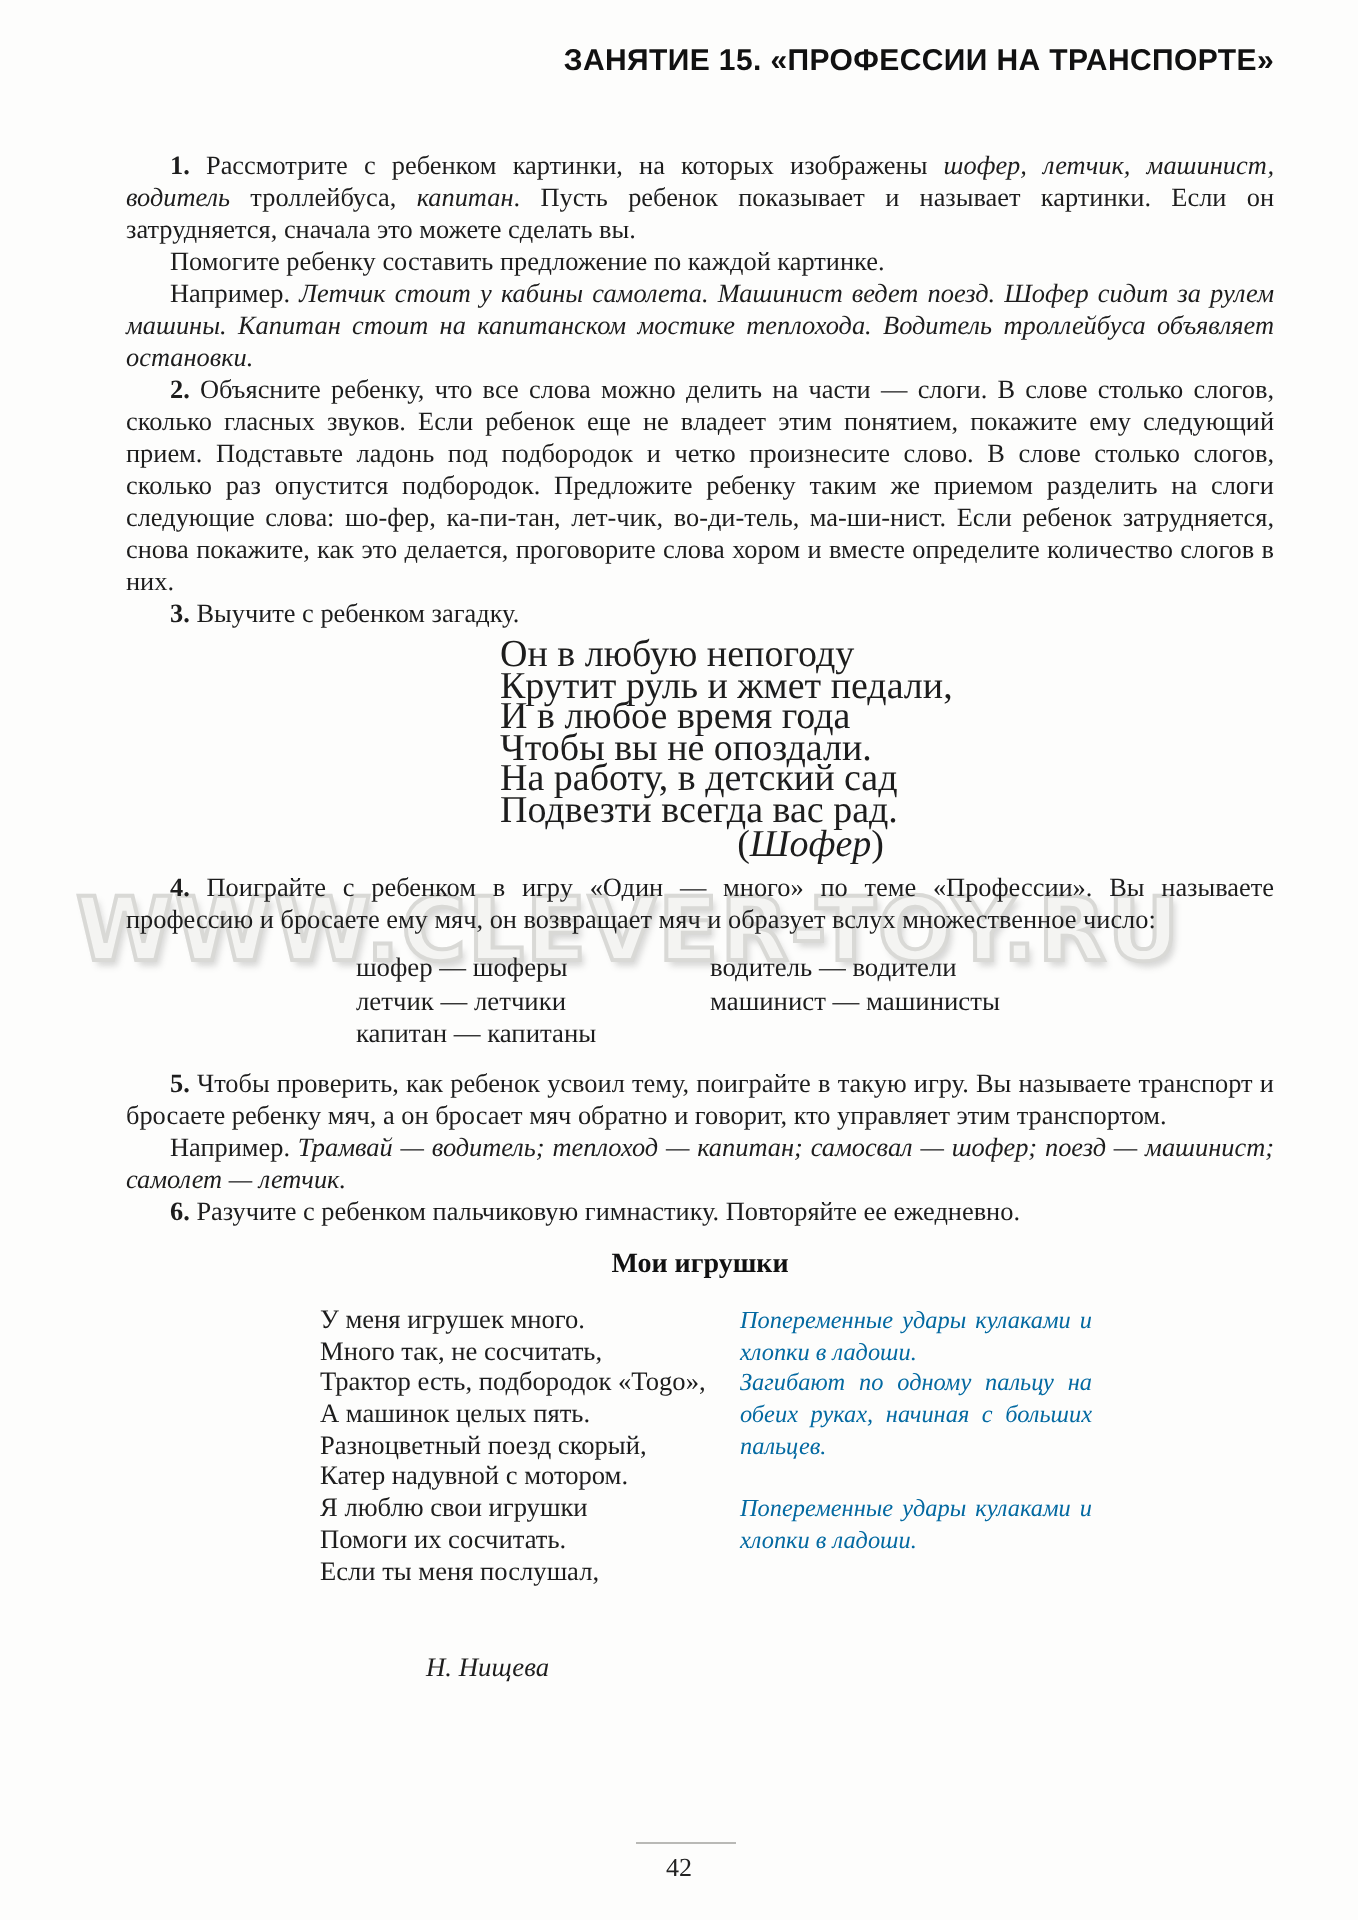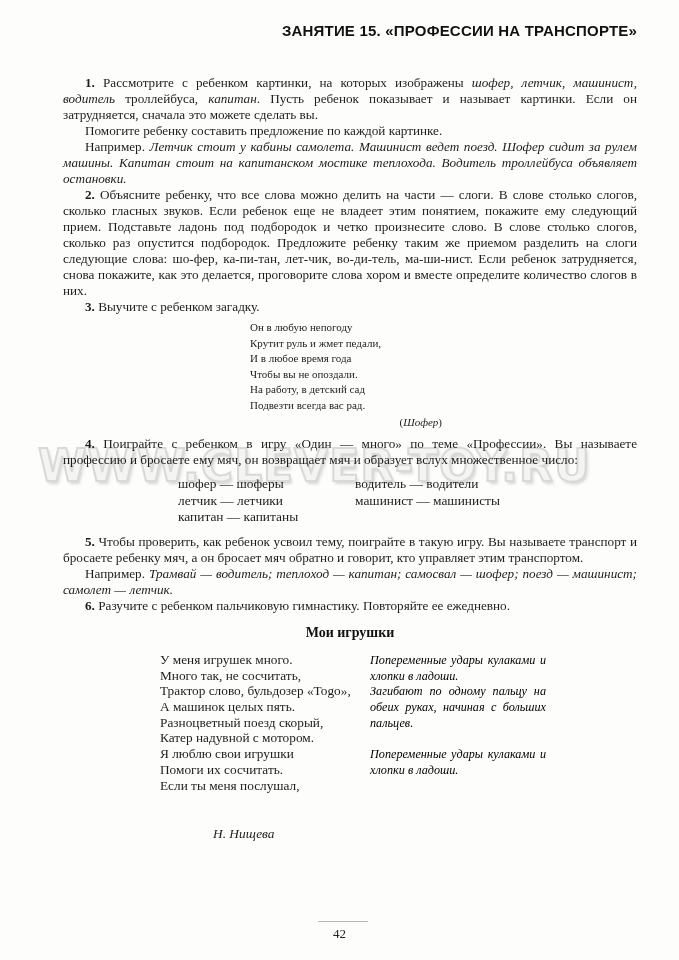--- a/index.html
+++ b/index.html
@@ -22,41 +22,41 @@
     margin:8px 0 0 0; color:#111;
   }
   .para {
     font-size:13.2px; line-height:16px; text-align:justify;
     text-indent:22px; margin:0;
   }
   .para.first { margin-top:36px; }
   .para b { font-weight:bold; }
   .riddle {
     margin:5px 3px 6px 187px; width:192px;
-    font-size:11px; line-height:15.6px;
+    font-size:19px; line-height:15.6px;
   }
   .riddle-line { white-space:nowrap; }
   .riddle-answer { text-align:right; margin-top:1px; }
   .riddle-answer i { font-style:italic; }
   .pairs {
     display:flex; margin:8px 0 8px 115px;
     font-size:13.4px; line-height:16.6px;
   }
   .pairs .col1 { width:177px; }
   .subheading {
     text-align:center; font-weight:bold; font-size:14px;
     margin:11px 0 11px 0; color:#111;
   }
   .fingerplay { position:relative; margin-left:87px; height:172px; }
   .fp-lines { font-size:13.3px; line-height:15.7px; }
   .fp-line { white-space:nowrap;margin-left:10px; }
   .inst {
     position:absolute; left:220px; width:176px;
     font-style:italic; font-size:12.2px; line-height:16.2px;
-    text-align:justify; color:#000000;
+    text-align:justify; color:#0369a1;
   }
   .inst.i1 { top:0; }
   .inst.i2 { top:31px; }
   .inst.i3 { top:94px; }
   .author { font-style:italic; font-size:13.4px; margin:2px 0 0 150px; }
   .footer-rule {
     position:absolute; z-index:1; left:318px; top:921px; width:50px;
     border-top:1px solid #b9b9b6; height:0;
   }
   .page-number {
@@ -114,21 +114,21 @@
     <p class="para"><span>Например. </span><i>Трамвай — водитель; теплоход — капитан; самосвал — шофер; поезд — машинист; самолет — летчик.</i></p>
 
     <p class="para"><b>6.</b><span> Разучите с ребенком пальчиковую гимнастику. Повторяйте ее ежедневно.</span></p>
 
     <h2 class="subheading">Мои игрушки</h2>
 
     <div class="fingerplay">
       <div class="fp-lines">
         <div class="fp-line">У меня игрушек много.</div>
         <div class="fp-line">Много так, не сосчитать,</div>
-        <div class="fp-line">Трактор слово, бульдозер «Togo»,</div>
+        <div class="fp-line">Трактор есть, подбородок «Togo»,</div>
         <div class="fp-line">А машинок целых пять.</div>
         <div class="fp-line">Разноцветный поезд скорый,</div>
         <div class="fp-line">Катер надувной с мотором.</div>
         <div class="fp-line">Я люблю свои игрушки</div>
         <div class="fp-line">Помоги их сосчитать.</div>
         <div class="fp-line">Если ты меня послушал,</div>
       </div>
       <div class="inst i1">Попеременные удары кулаками и хлопки в ладоши.</div>
       <div class="inst i2">Загибают по одному пальцу на обеих руках, начиная с больших пальцев.</div>
       <div class="inst i3">Попеременные удары кулаками и хлопки в ладоши.</div>

